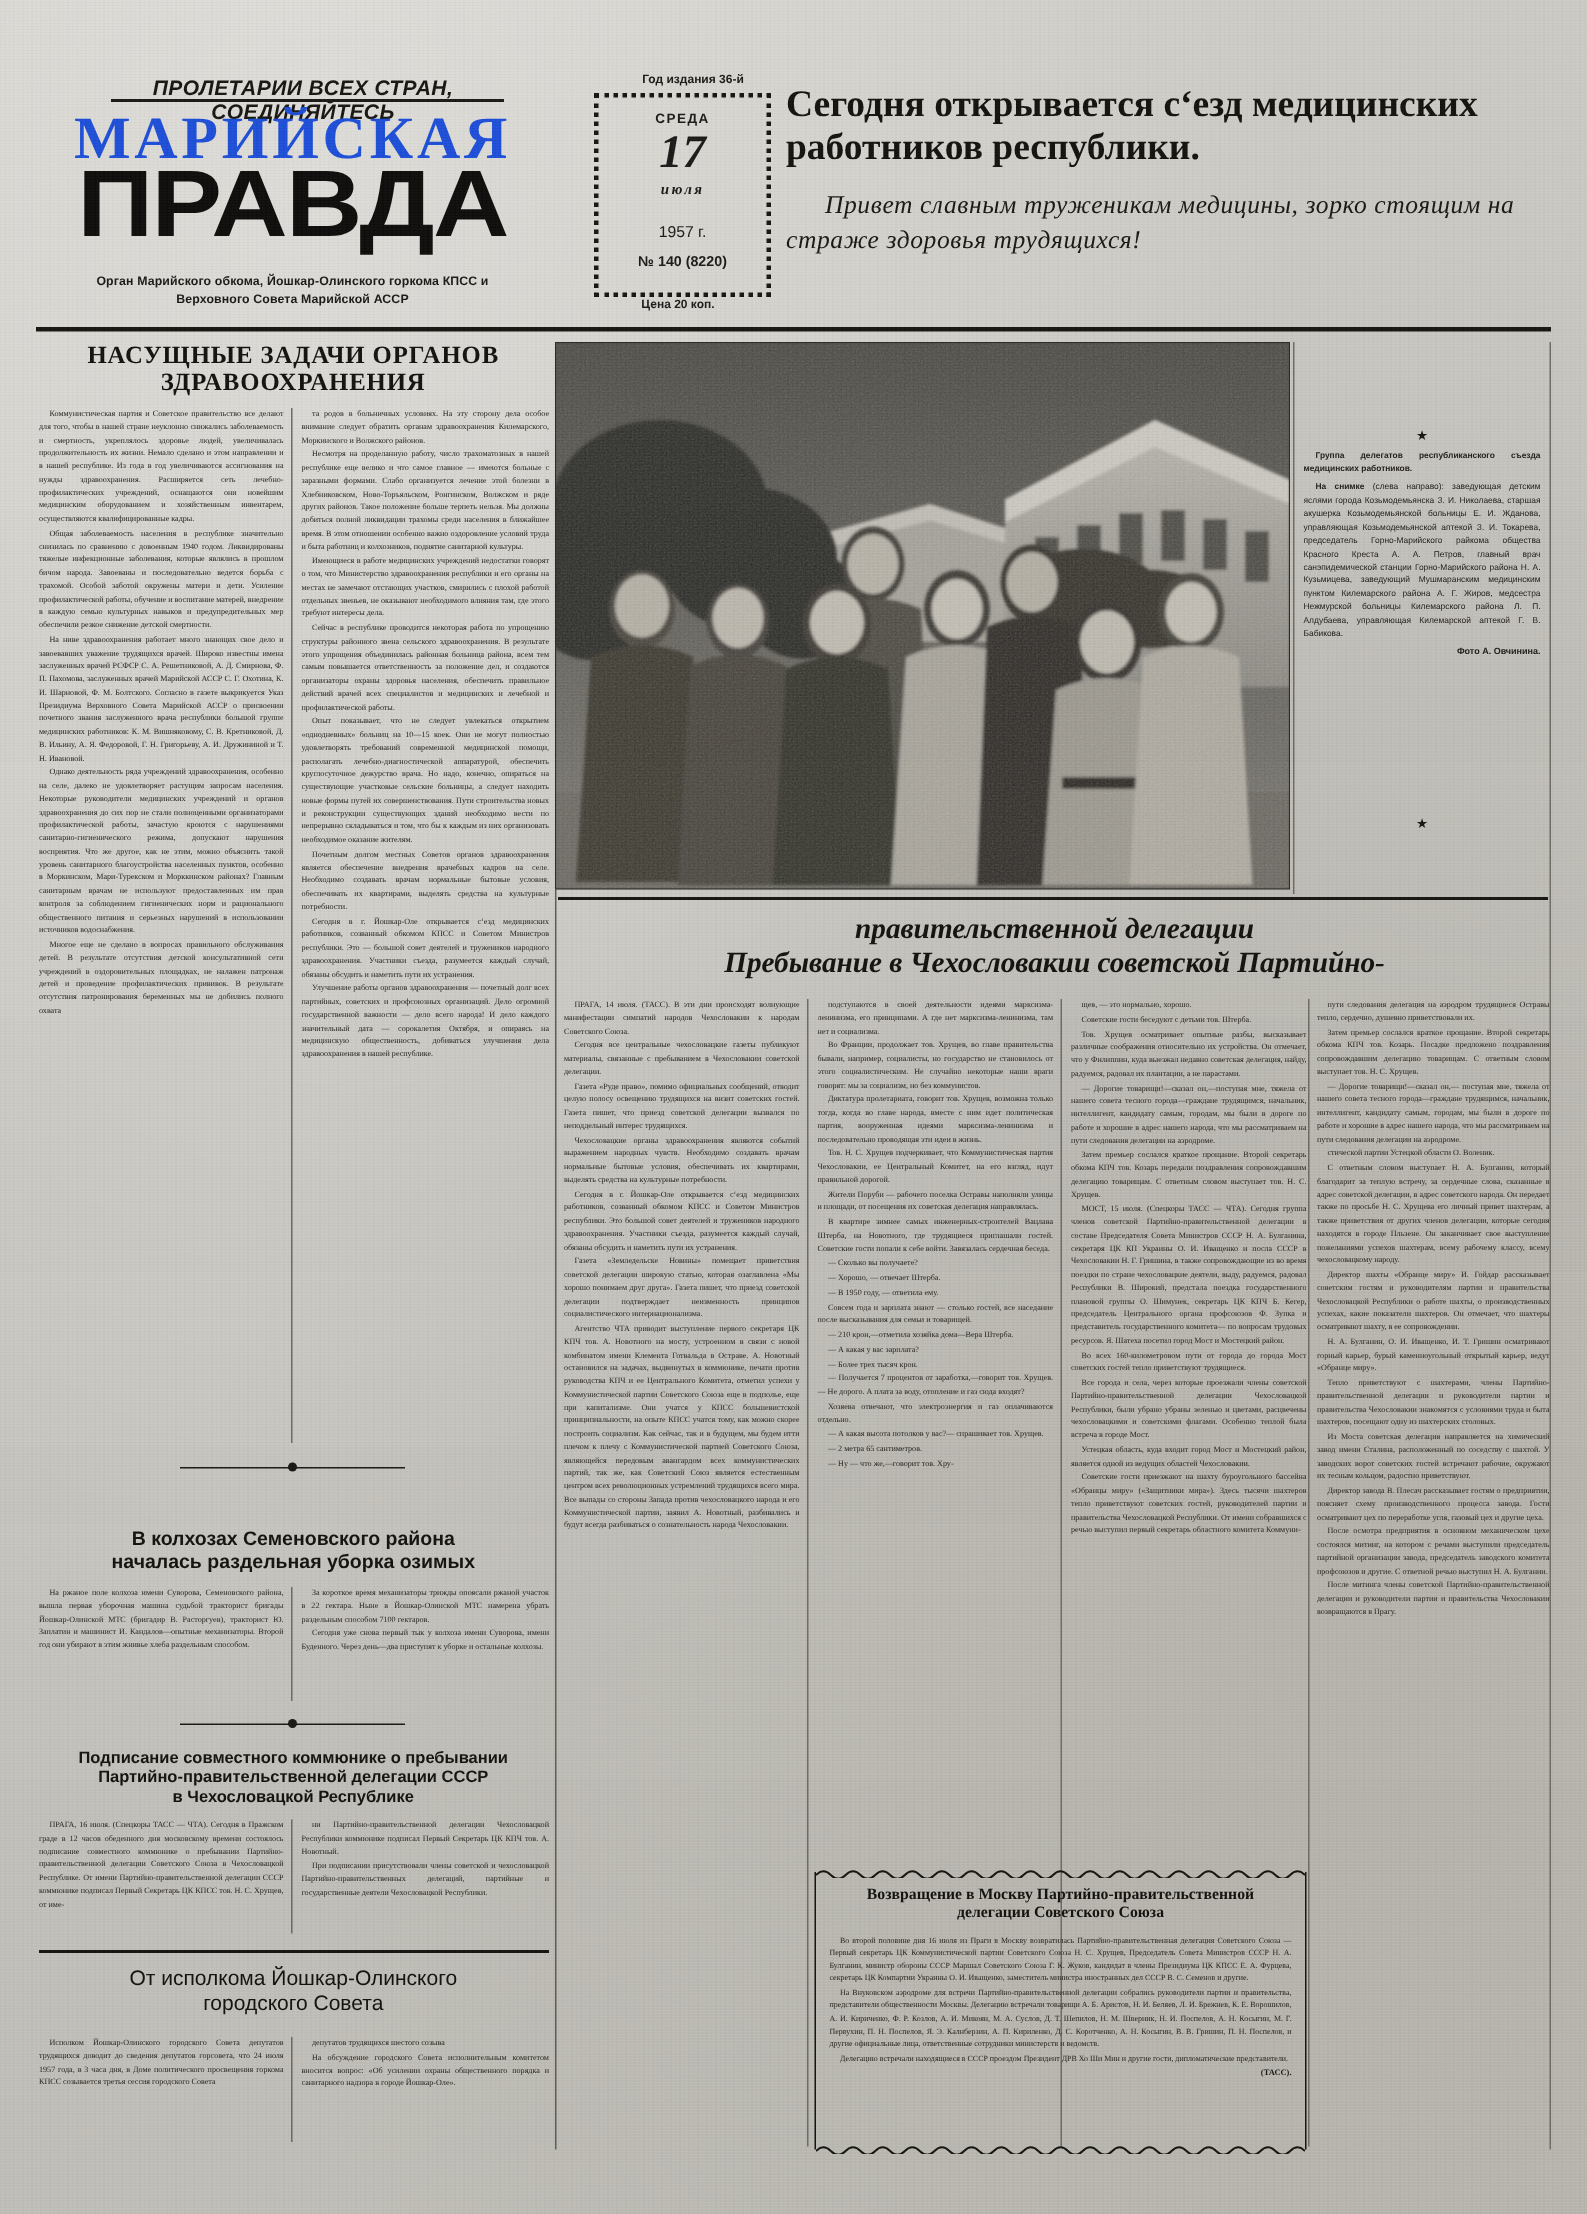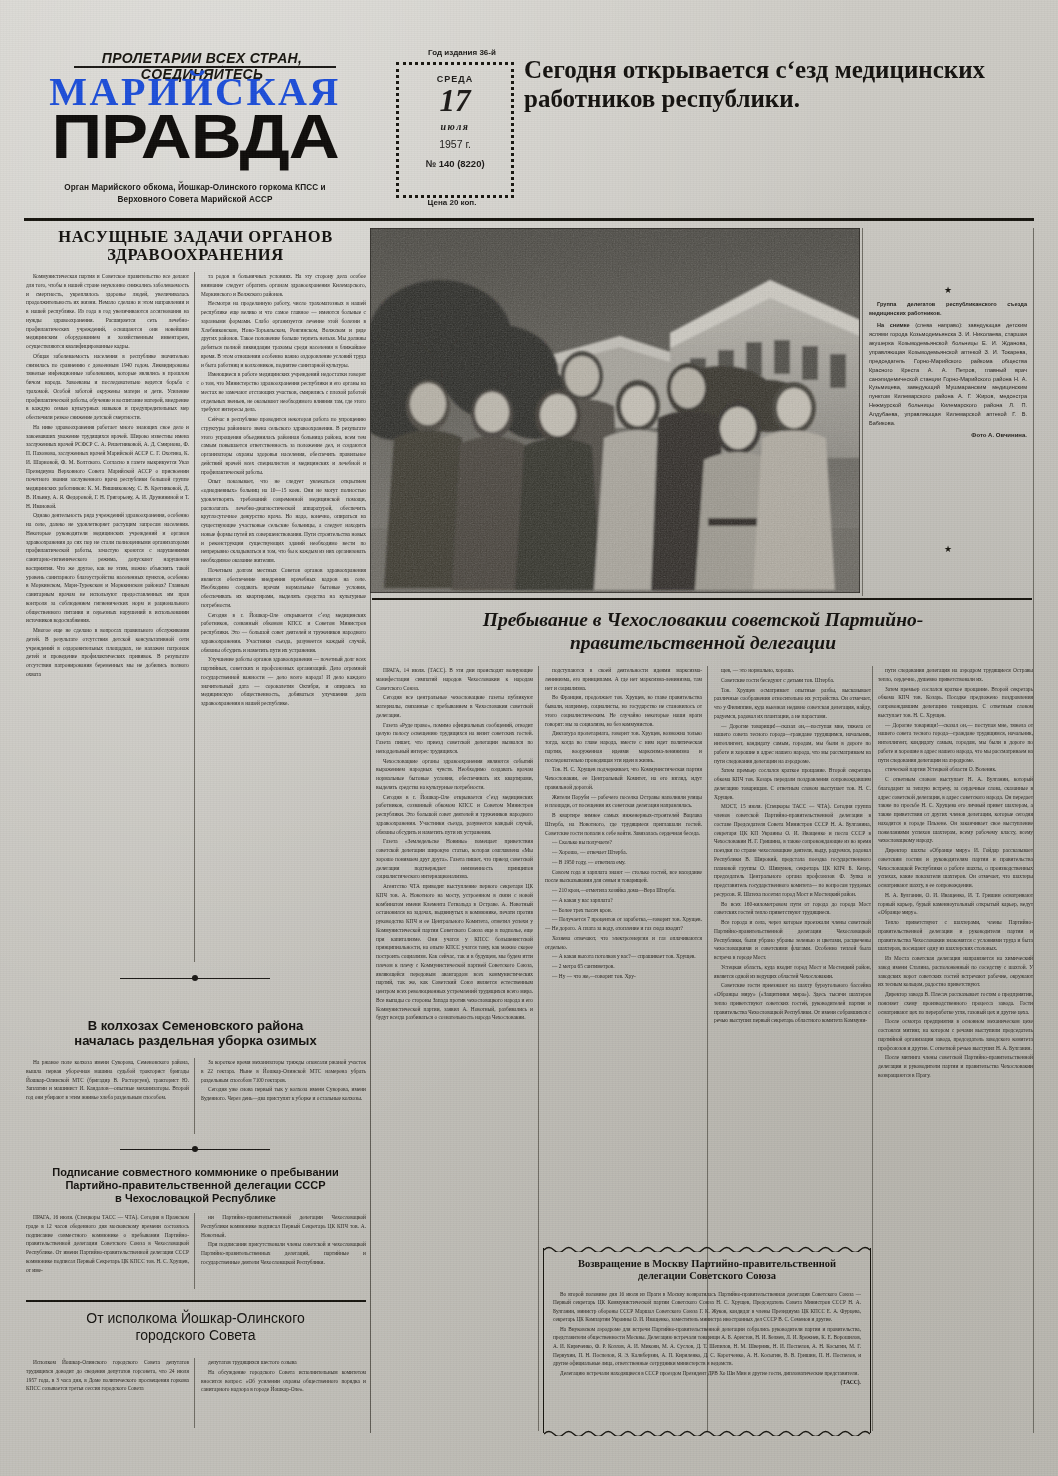--- a/index.html
+++ b/index.html
@@ -58,21 +58,21 @@
     position:absolute;left:400px;top:48px;width:124px;text-align:center;
     font-family:"Liberation Sans",sans-serif;font-weight:700;font-size:8px;color:#1a1815;
   }
   .datebox{
     position:absolute;left:396px;top:62px;width:112px;height:130px;
     border:3px dotted #17150f;text-align:center;
   }
   .db-day-name{font-family:"Liberation Sans",sans-serif;font-weight:700;font-size:9px;margin-top:9px;letter-spacing:1px;}
   .db-num{font-family:"Liberation Serif",serif;font-weight:700;font-size:31px;line-height:1.05;margin-top:1px;font-style:italic;}
   .db-month{font-family:"Liberation Serif",serif;font-style:italic;font-weight:700;font-size:10px;letter-spacing:1.5px;margin-top:3px;}
-  .db-year{font-family:"Liberation Sans",sans-serif;font-size:10.5px;margin-top:6px;}
+  .db-year{font-family:"Liberation Sans",sans-serif;font-size:10.5px;margin-top:17px;}
   .db-issue{font-family:"Liberation Sans",sans-serif;font-weight:700;font-size:9.5px;margin-top:8px;}
   .price{
     position:absolute;left:390px;top:198px;width:124px;text-align:center;
     font-family:"Liberation Sans",sans-serif;font-weight:700;font-size:8px;
   }
   .lead-head{
     position:absolute;left:524px;top:55px;width:500px;
     font-family:"Liberation Serif",serif;font-weight:700;font-size:25px;
     line-height:1.16;color:#14120f;
   }
@@ -152,20 +152,21 @@
     <div class="datebox">
       <div class="db-day-name">СРЕДА</div>
       <div class="db-num">17</div>
       <div class="db-month">июля</div>
       <div class="db-year">1957 г.</div>
       <div class="db-issue">№ 140 (8220)</div>
     </div>
     <div class="price">Цена 20 коп.</div>
 
     <div class="lead-head">Сегодня открывается с‘езд медицинских работников республики.</div>
+    <div class="lead-sub"><span class="ind"></span><span>Привет славным труженикам медицины, зорко стоящим на страже здоровья трудящихся!</span></div>
   </div>
 
   <div class="rule-heavy" style="left:24px;top:218px;width:1010px;height:2.5px;"></div>
 
   <div style="position:absolute;left:24px;top:228px;width:343px;">
     <div class="art-title" style="font-size:16.5px;letter-spacing:.6px;">НАСУЩНЫЕ ЗАДАЧИ ОРГАНОВ</div>
     <div class="art-title" style="font-size:16.5px;letter-spacing:.6px;">ЗДРАВООХРАНЕНИЯ</div>
   </div>
 
   <div class="col" style="position:absolute;left:26px;top:272px;width:163px;height:692px;overflow:hidden;">
@@ -350,22 +351,22 @@
     <p><b>На снимке</b> <span id="cap-body">(слева направо): заведующая детским яслями города Козьмодемьянска З. И. Николаева, старшая акушерка Козьмодемьянской больницы Е. И. Жданова, управляющая Козьмодемьянской аптекой З. И. Токарева, председатель Горно-Марийского райкома общества Красного Креста А. А. Петров, главный врач санэпидемической станции Горно-Марийского района Н. А. Кузьмицева, заведующий Мушмаранским медицинским пунктом Килемарского района А. Г. Жиров, медсестра Нежмурской больницы Килемарского района Л. П. Алдубаева, управляющая Килемарской аптекой Г. В. Бабикова.</span></p>
     <p class="byline">Фото А. Овчинина.</p>
   </div>
   <div class="star" style="position:absolute;left:869px;top:545px;width:158px;">★</div>
 
   <div class="vsep" style="left:862px;top:228px;height:368px;"></div>
   <div class="vsep" style="left:1033px;top:228px;height:1205px;"></div>
 
   <div class="rule-heavy" style="left:372px;top:598px;width:660px;height:1.6px;"></div>
   <div style="position:absolute;left:374px;top:608px;width:658px;">
+    <div class="ital-title" style="font-size:19.5px;">правительственной делегации</div>
     <div class="ital-title" style="font-size:19.5px;">Пребывание в Чехословакии советской Партийно-</div>
-    <div class="ital-title" style="font-size:19.5px;">правительственной делегации</div>
   </div>
 
   <div class="col" style="position:absolute;left:376px;top:666px;width:157px;height:765px;overflow:hidden;">
       <div id="cz1">
         <p>ПРАГА, 14 июля. (ТАСС). В эти дни происходят волнующие манифестации симпатий народов Чехословакии к народам Советского Союза.</p>
         <p>Сегодня все центральные чехословацкие газеты публикуют материалы, связанные с пребыванием в Чехословакии советской делегации.</p>
         <p>Газета «Руде право», помимо официальных сообщений, отводит целую полосу освещению трудящихся на визит советских гостей. Газета пишет, что приезд советской делегации вызвался по неподдельный интерес трудящихся.</p>
         <p>Чехословацкие органы здравоохранения являются событий выражением народных чувств. Необходимо создавать врачам нормальные бытовые условия, обеспечивать их квартирами, выделять средства на культурные потребности.</p>
         <p>Сегодня в г. Йошкар-Оле открывается с‘езд медицинских работников, созванный обкомом КПСС и Советом Министров республики. Это большой совет деятелей и тружеников народного здравоохранения. Участники съезда, разумеется каждый случай, обязаны обсудить и наметить пути их устранения.</p>
         <p>Газета «Земледельске Новины» помещает приветствия советской делегации широкую статью, которая озаглавлена «Мы хорошо понимаем друг друга». Газета пишет, что приезд советской делегации подтверждает неизменность принципов социалистического интернационализма.</p>

